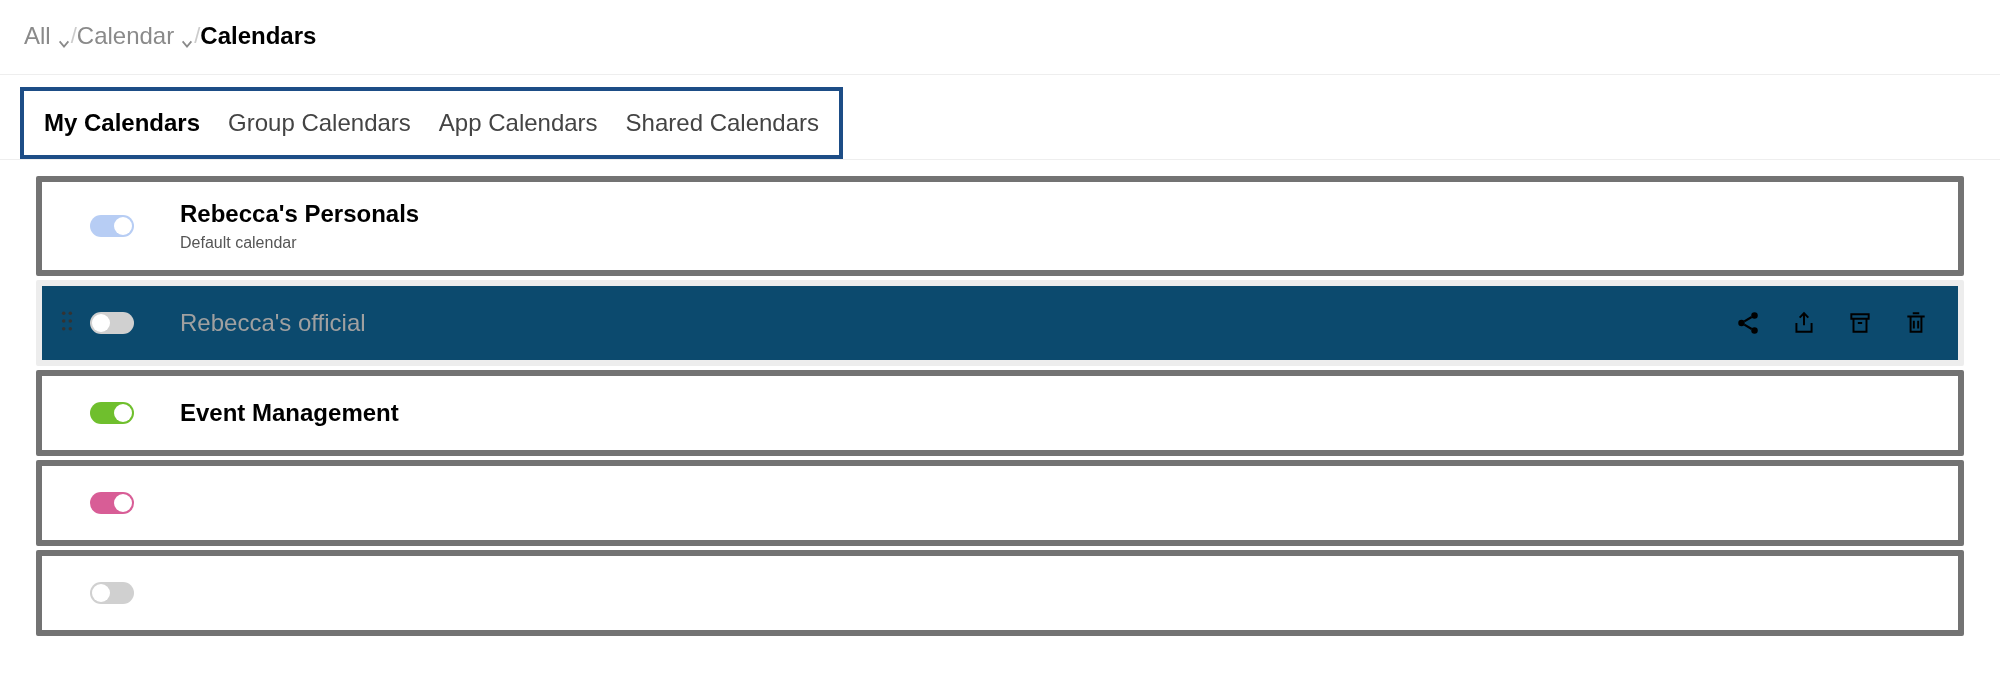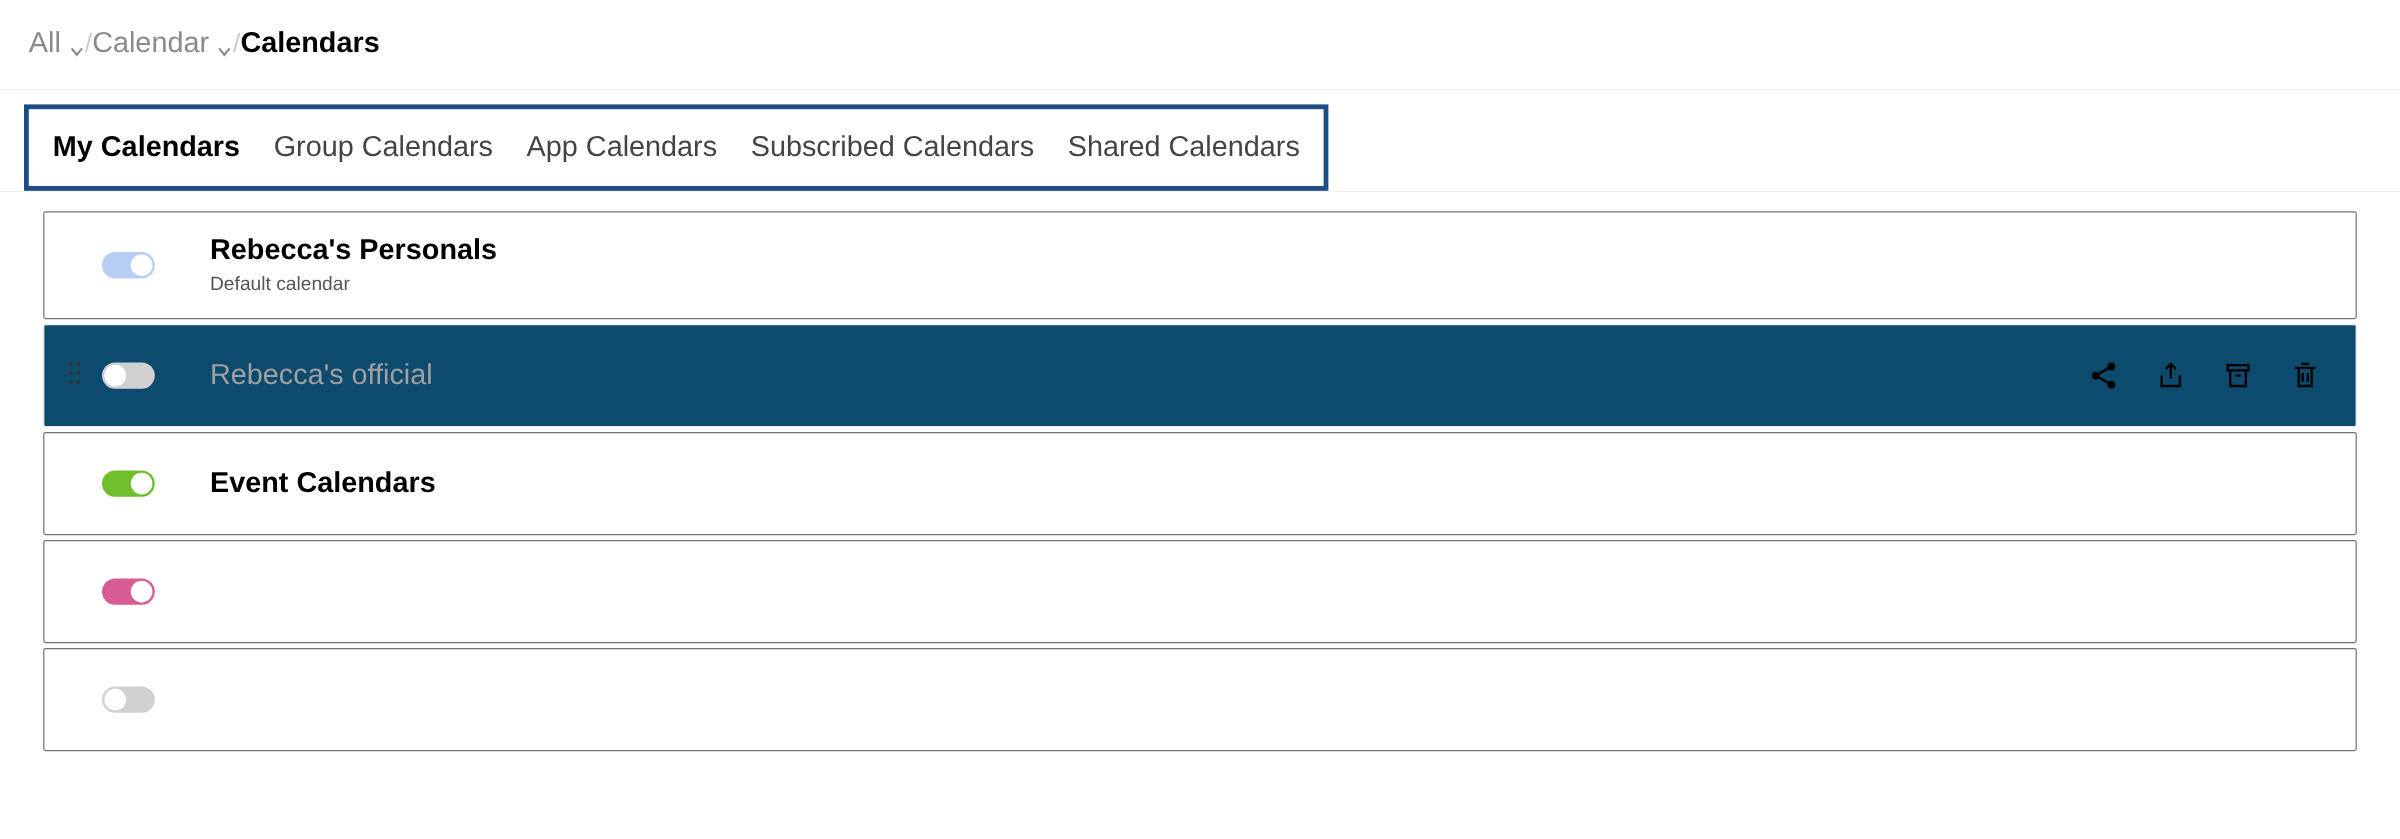--- a/index.html
+++ b/index.html
@@ -64,21 +64,21 @@
   }
 
   
   .list {
     padding: 16px 36px 0 36px;
   }
   .row {
     display: flex;
     align-items: center;
     padding: 18px 20px 18px 12px;
-    border: 1px solid #737373;
+    border: 6px solid #737373;
     border-radius: 2px;
     margin-bottom: 4px;
     min-height: 86px;
     position: relative;
   }
   .row.hovered {
     background: #0c4a6e;
     border-color: #ededed;
   }
   .drag-col {
@@ -171,21 +171,20 @@
   </span>
   <span class="crumb-sep">/</span>
   <span class="page-title">Calendars</span>
 </div>
 
 <div class="tabs-wrap">
   <div class="tabs">
     <span class="tab active">My Calendars</span>
     <span class="tab">Group Calendars</span>
     <span class="tab">App Calendars</span>
-    <span class="tab">Subscribed Calendars</span>
     <span class="tab">Shared Calendars</span>
   </div>
 </div>
 
 <div class="list">
 
   <div class="row">
     <div class="drag-col">
         <span class="drag-handle">
       <svg viewBox="0 0 12 20">
@@ -294,21 +293,21 @@
             <circle cx="9" cy="17" r="1.6" fill="#333"></circle>
           </svg>
     </span>
       </div>
     <div class="toggle-col">
       <div class="toggle on" style="background:#6fbf2d">
         <div class="knob"></div>
       </div>
     </div>
     <div class="content-col">
-      <div class="cal-name">Event Calendars</div>
+      <div class="cal-name">Event Management</div>
     </div>
     <div class="actions-col">
       <span class="icon-btn"></span>
       <span class="icon-btn"></span>
       <span class="icon-btn"></span>
       <span class="icon-btn"></span>
     </div>
   </div>
 
   <div class="row">

